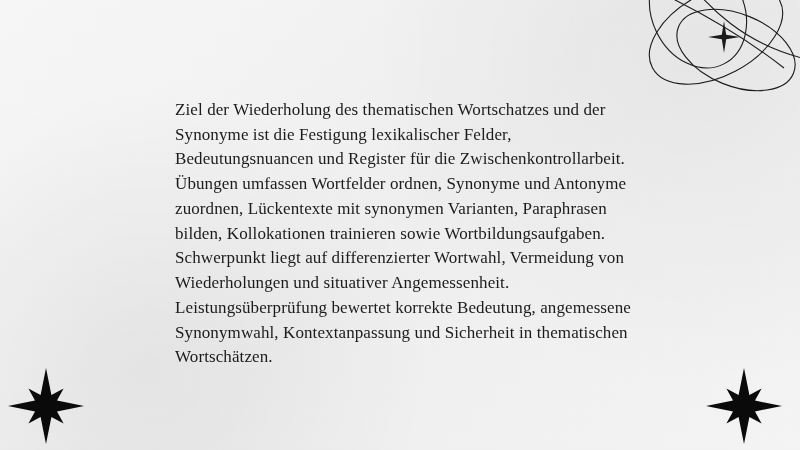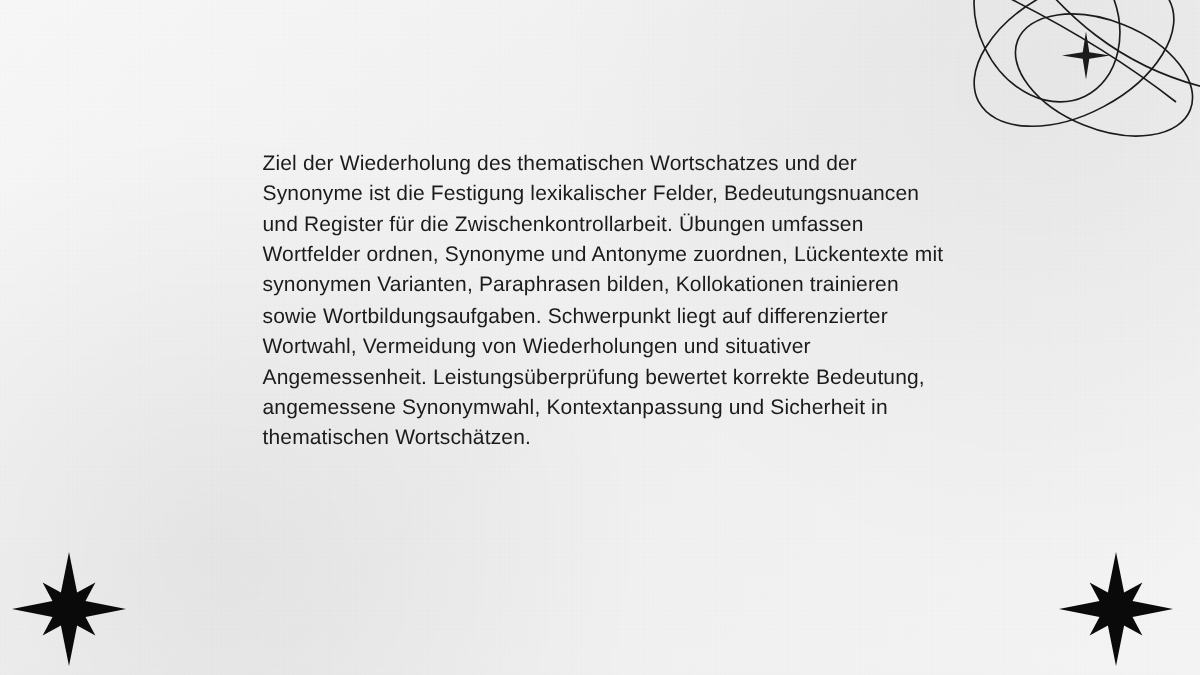--- a/index.html
+++ b/index.html
@@ -30,26 +30,26 @@
     opacity: 0.35;
     background-image:
       repeating-linear-gradient(0deg, rgba(0,0,0,0.012) 0px, rgba(0,0,0,0.012) 1px, rgba(255,255,255,0) 1px, rgba(255,255,255,0) 3px),
       repeating-linear-gradient(90deg, rgba(0,0,0,0.012) 0px, rgba(0,0,0,0.012) 1px, rgba(255,255,255,0) 1px, rgba(255,255,255,0) 3px);
   }
   .body-text {
     position: absolute;
     left: 175px;
     top: 98px;
     width: 460px;
-    font-size: 14px;
+    font-size: 17px;
     line-height: 1.455;
     color: #1b1b1b;
     letter-spacing: 0.1px;
     white-space: pre-wrap;
-    font-family: Liberation Sans, sans-serif;
+    font-family: Liberation Serif, serif;
   }
   .deco-lines {
     position: absolute;
     right: -18px;
     top: -28px;
     width: 230px;
     height: 190px;
   }
   .sparkle-small {
     position: absolute;

